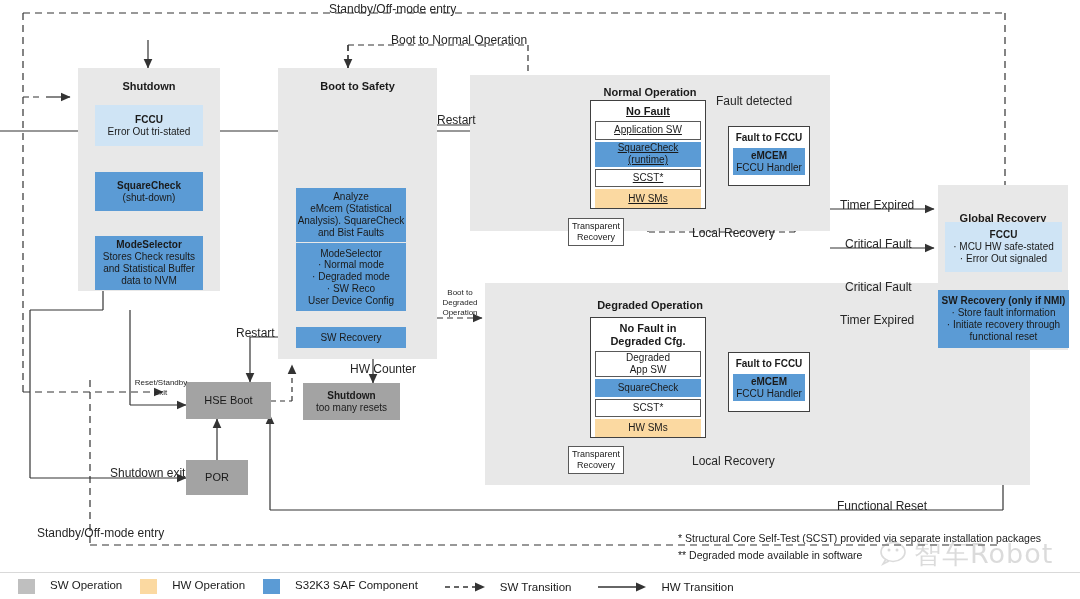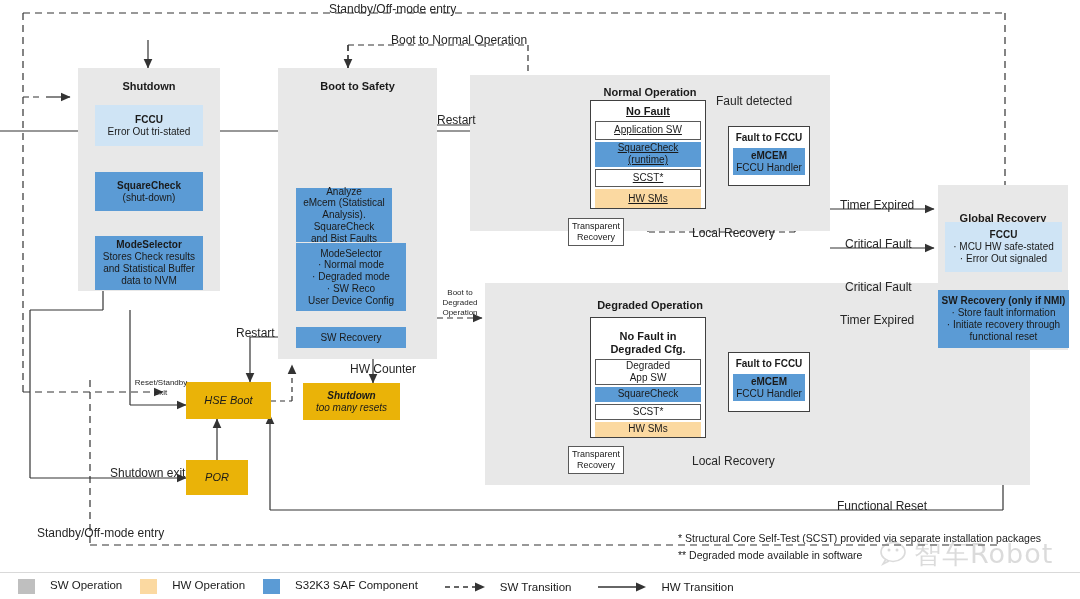--- a/index.html
+++ b/index.html
@@ -9,21 +9,21 @@
   svg.wires{position:absolute;left:0;top:0;width:1080px;height:599px;overflow:visible;}
 
   .panel{position:absolute;background:#e8e8e8;}
   .panel-title{position:absolute;width:100%;text-align:center;font-weight:bold;font-size:11px;}
 
   .box{position:absolute;box-sizing:border-box;display:flex;flex-direction:column;
        align-items:center;justify-content:center;text-align:center;line-height:1.18;}
   .blue{background:#5b9bd5;}
   .lblue{background:#cfe4f5;}
   .orange{background:#fbd9a1;}
-  .grey{background:#eab308;font-style:italic;}
+  .grey{background:#a3a3a3;}
   .white{background:#ffffff;}
   .bord{border:1px solid #595959;}
   .bord2{border:1.5px solid #404040;}
   .t10{font-size:10px;}
   .t11{font-size:11px;}
   .t9{font-size:9px;}
   .b{font-weight:bold;}
   .lbl{position:absolute;font-size:12px;color:#262626;white-space:nowrap;line-height:1.25;}
   .lblc{position:absolute;font-size:8px;color:#262626;text-align:center;line-height:1.25;}
 
@@ -163,21 +163,21 @@
   <div class="box blue" style="left:95px;top:236px;width:108px;height:54px;">
     <div class="t10 b">ModeSelector</div>
     <div class="t10">Stores Check results</div>
     <div class="t10">and Statistical Buffer</div>
     <div class="t10">data to NVM</div>
   </div>
 
   <div class="panel" style="left:278px;top:68px;width:159px;height:291px;">
     <div class="panel-title" style="top:12px;">Boot to Safety</div>
   </div>
-  <div class="box blue" style="left:296px;top:188px;width:96px;height:54px;">
+  <div class="box blue" style="left:296px;top:188px;width:110px;height:54px;">
     <div class="t10">Analyze</div>
     <div class="t10">eMcem (Statistical</div>
     <div class="t10">Analysis). SquareCheck</div>
     <div class="t10">and Bist Faults</div>
   </div>
   <div class="box blue" style="left:296px;top:243px;width:110px;height:68px;">
     <div class="t10">ModeSelector</div>
     <div class="t10">· Normal mode</div>
     <div class="t10">· Degraded mode</div>
     <div class="t10">· SW Reco</div>
@@ -227,21 +227,21 @@
     <span class="t9">Transparent</span>
     <span class="t9">Recovery</span>
   </div>
   <div class="lbl" style="left:692px;top:226px;">Local Recovery</div>
   <div class="lbl" style="left:716px;top:94px;">Fault detected</div>
 
   <div class="panel" style="left:485px;top:283px;width:545px;height:202px;">
     <div class="panel-title" style="top:16px;width:330px;left:0;">Degraded Operation</div>
   </div>
 
-  <div class="box white bord2" style="left:590px;top:317px;width:116px;height:121px;justify-content:flex-start;padding-top:12px;">
+  <div class="box white bord2" style="left:590px;top:317px;width:116px;height:121px;justify-content:flex-start;padding-top:4px;">
     <div class="t11 b">No Fault in</div>
     <div class="t11 b" style="margin-bottom:3px;">Degraded Cfg.</div>
     <div class="box white bord" style="position:relative;left:0;top:0;width:106px;height:27px;">
       <span class="t10">Degraded</span>
       <span class="t10">App SW</span>
     </div>
     <div class="box blue" style="position:relative;left:0;top:0;width:106px;height:19px;margin-top:2px;">
       <span class="t10">SquareCheck</span>
     </div>
     <div class="box white bord" style="position:relative;left:0;top:0;width:106px;height:19px;margin-top:2px;">

